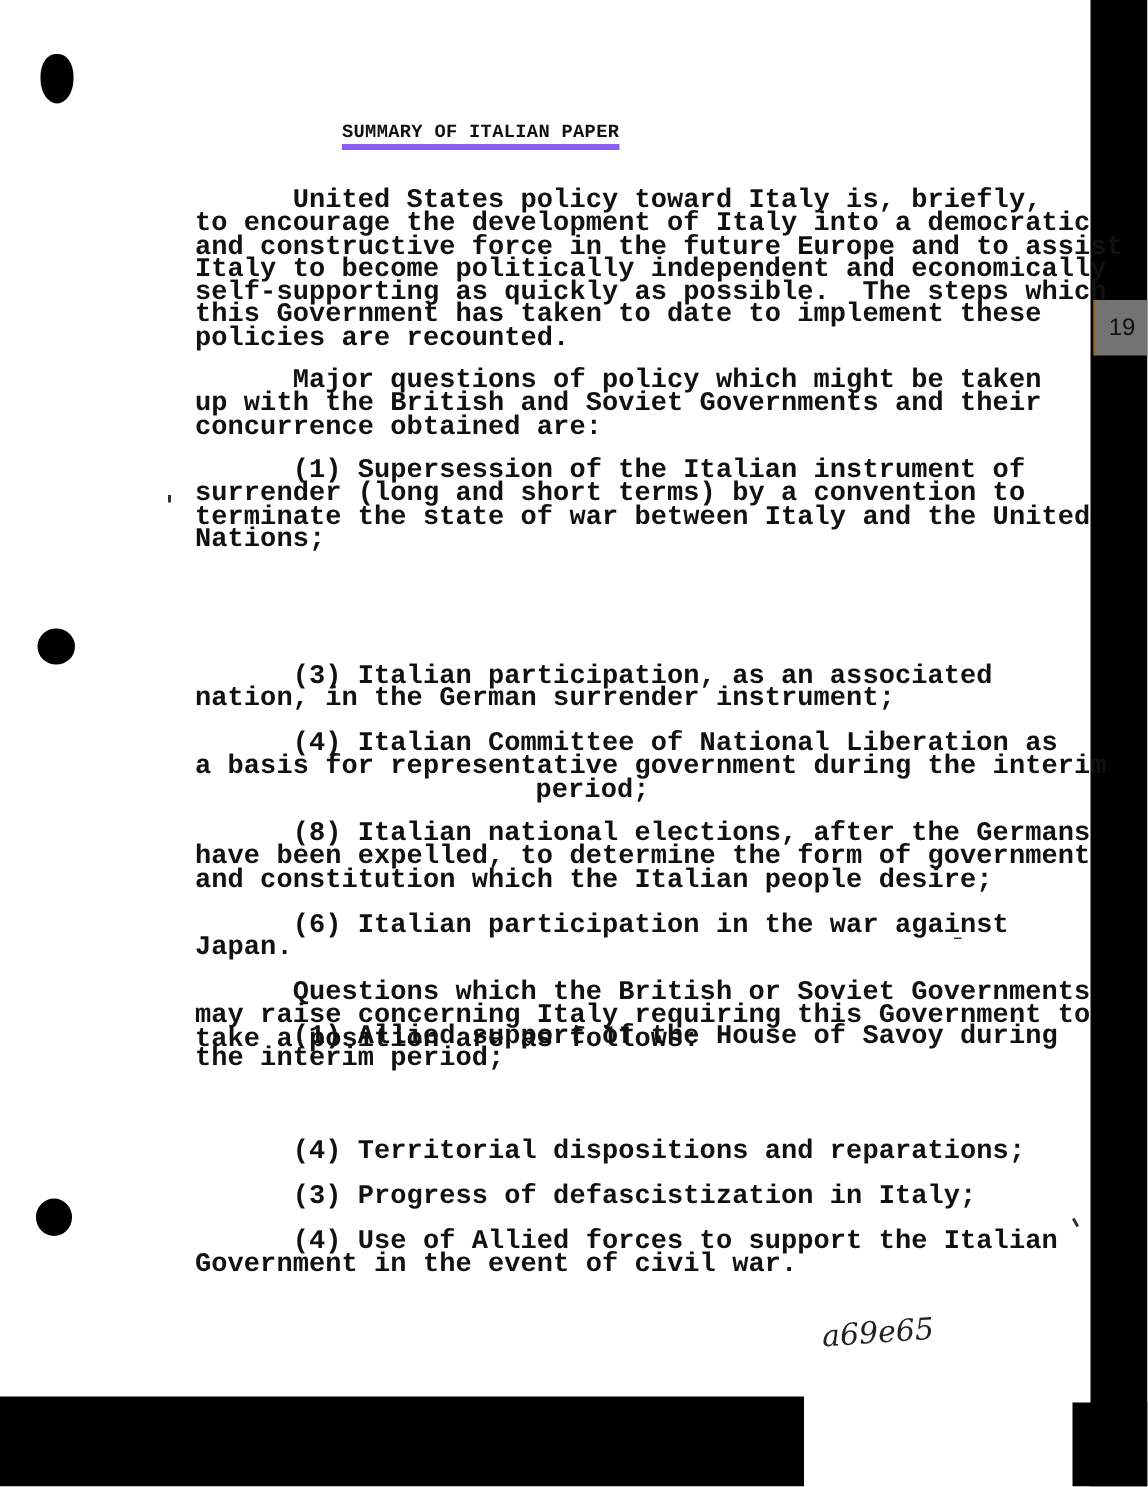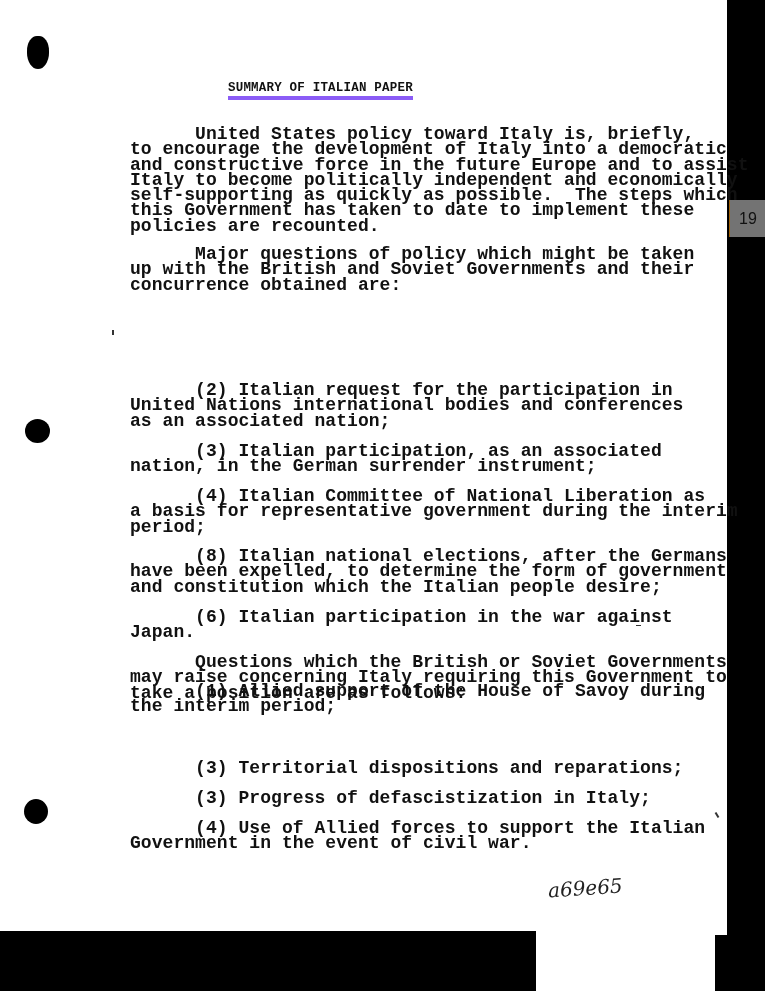--- a/index.html
+++ b/index.html
@@ -59,39 +59,40 @@
   <div class="block" style="top:127px;">      United States policy toward Italy is, briefly,
 to encourage the development of Italy into a democratic
 and constructive force in the future Europe and to assist
 Italy to become politically independent and economically
 self-supporting as quickly as possible.  The steps which
 this Government has taken to date to implement these
 policies are recounted.</div>
   <div class="block" style="top:247px;">      Major questions of policy which might be taken
 up with the British and Soviet Governments and their
 concurrence obtained are:</div>
-  <div class="block" style="top:383px;">      (2) Italian request for the participation in
-United Nations international bodies and conferences
-as an associated nation;</div>
+  <div class="block" style="top:307px;">      (1) Supersession of the Italian instrument of
+surrender (long and short terms) by a convention to
+terminate the state of war between Italy and the United
+Nations;</div>
   <div class="block" style="top:444px;">      (3) Italian participation, as an associated
 nation, in the German surrender instrument;</div>
-  <div class="block" style="top:489px;">      (4) Italian Committee of National Liberation as
+  <div class="block" style="top:489px;text-align:center;">      (4) Italian Committee of National Liberation as
 a basis for representative government during the interim
 period;</div>
   <div class="block" style="top:549px;">      (8) Italian national elections, after the Germans
 have been expelled, to determine the form of government
 and constitution which the Italian people desire;</div>
   <div class="block" style="top:610px;">      (6) Italian participation in the war against
 Japan.</div>
   <div class="block" style="top:655px;">      Questions which the British or Soviet Governments
 may raise concerning Italy requiring this Government to
 take a position are as follows:</div>
   <div class="block" style="top:684px;">      (1) Allied support of the House of Savoy during
 the interim period;</div>
-  <div class="block" style="top:761px;">      (3) Territorial dispositions and reparations;</div>
+  <div class="block" style="top:761px;">      (4) Territorial dispositions and reparations;</div>
   <div class="block" style="top:791px;">      (3) Progress of defascistization in Italy;</div>
   <div class="block" style="top:821px;">      (4) Use of Allied forces to support the Italian
 Government in the event of civil war.</div>
 
   <div class="handwritten">a69e65</div>
 
   <div class="tick" style="left:112px; top:330px; width:2px; height:5px;"></div>
   <div class="tick" style="left:636px; top:625px; width:5px; height:1px;"></div>
   <div class="tick" style="left:716px; top:812px; width:2px; height:6px; transform:rotate(-30deg);"></div>
 </div>

